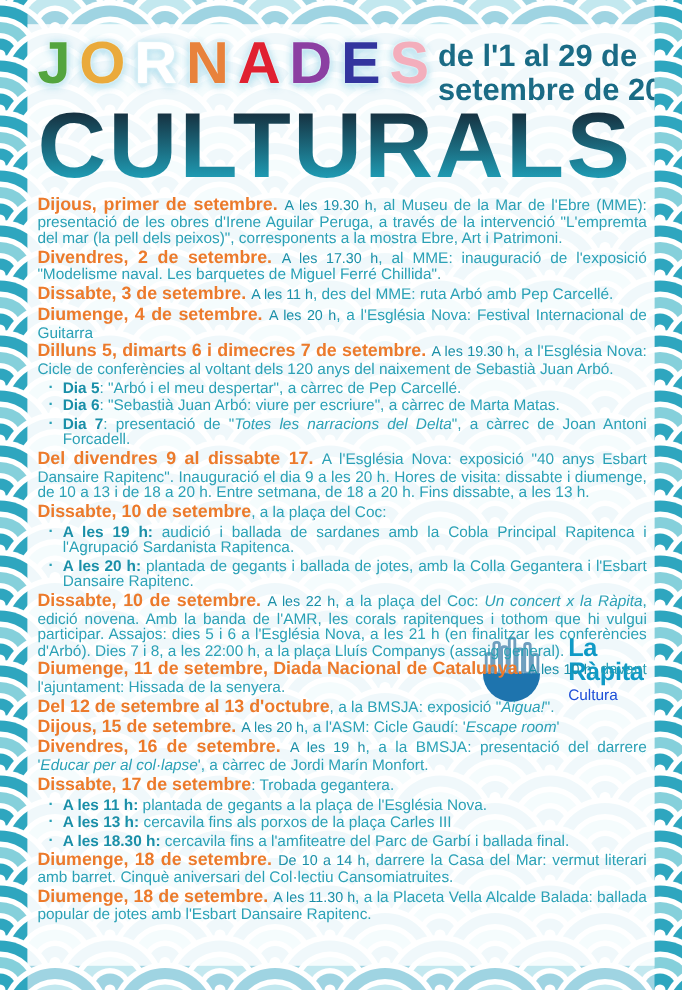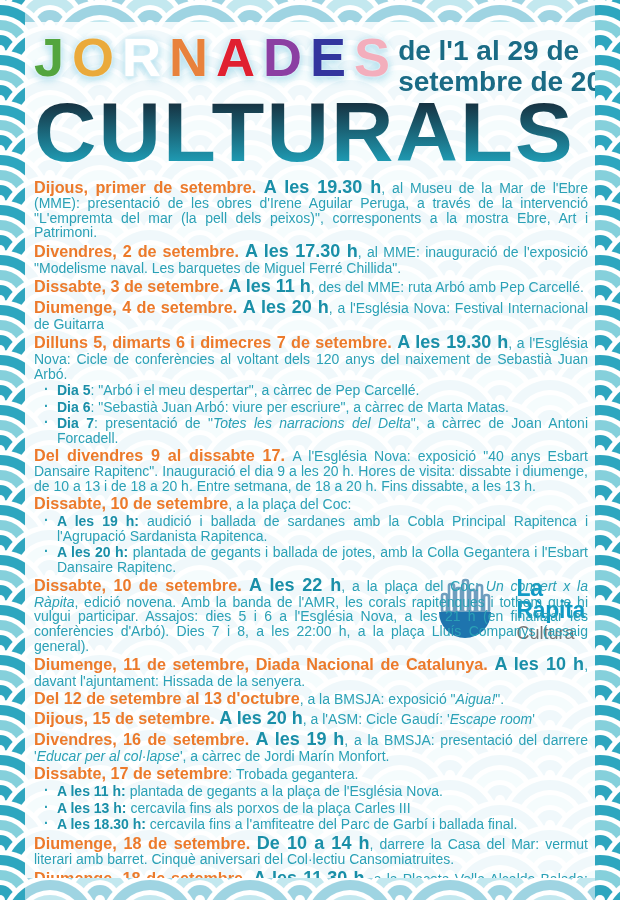--- a/index.html
+++ b/index.html
@@ -23,31 +23,31 @@
   }
   @supports ((background-clip:text) or (-webkit-background-clip:text)){
     .culturals{
       background:linear-gradient(180deg,#16303f 8%,#1f9ab2 88%);
       -webkit-background-clip:text;background-clip:text;color:transparent;
     }
   }
   .events{padding:8px 7px 0 9px;text-align:justify;position:relative;z-index:2;}
   .event{margin:0 0 2px;font-size:14px;line-height:1.04;color:#2ba1b6;}
   .seg-h{color:#ec7a2b;font-weight:800;font-size:16.2px;}
-  .seg-b{color:#1a8fa8;font-weight:700;font-size:18px;}
+  .seg-b{color:#1a8fa8;font-weight:400;font-size:13px;}
   .seg-bb{color:#1a8fa8;font-weight:800;font-size:14px;}
   .seg-r{color:#2ba1b6;}
   .seg-i{color:#2ba1b6;font-style:italic;}
   ul.bullets{margin:0 0 2px;padding:0 0 0 23px;list-style:none;}
   ul.bullets li{position:relative;font-size:14px;line-height:1.04;color:#2ba1b6;margin:0 0 2px;}
   ul.bullets li::before{content:"\00B7";position:absolute;left:-13px;top:-1px;font-weight:800;color:#2ba1b6;}
   .logo{position:absolute;right:10px;top:556px;display:flex;gap:23px;align-items:flex-start;z-index:1;}
   .logo-icon{display:block;}
   .logo-name{font-size:23px;font-weight:800;color:#0f9ac6;line-height:.95;letter-spacing:-0.3px;}
-  .logo-sub{font-size:18px;color:#737373;margin-top:1px;}
+  .logo-sub{font-size:14px;color:#1d4ed8;margin-top:1px;}
 </style>
 </head>
 <body>
 
 <svg class="bg" width="620" height="900" viewBox="0 0 620 900" aria-hidden="true">
   <defs>
     <g id="fanP">
       <circle r="50" fill="#ffffff"></circle>
         <circle r="45" fill="#9fd4e2"></circle>
         <circle r="35" fill="#ffffff"></circle>

